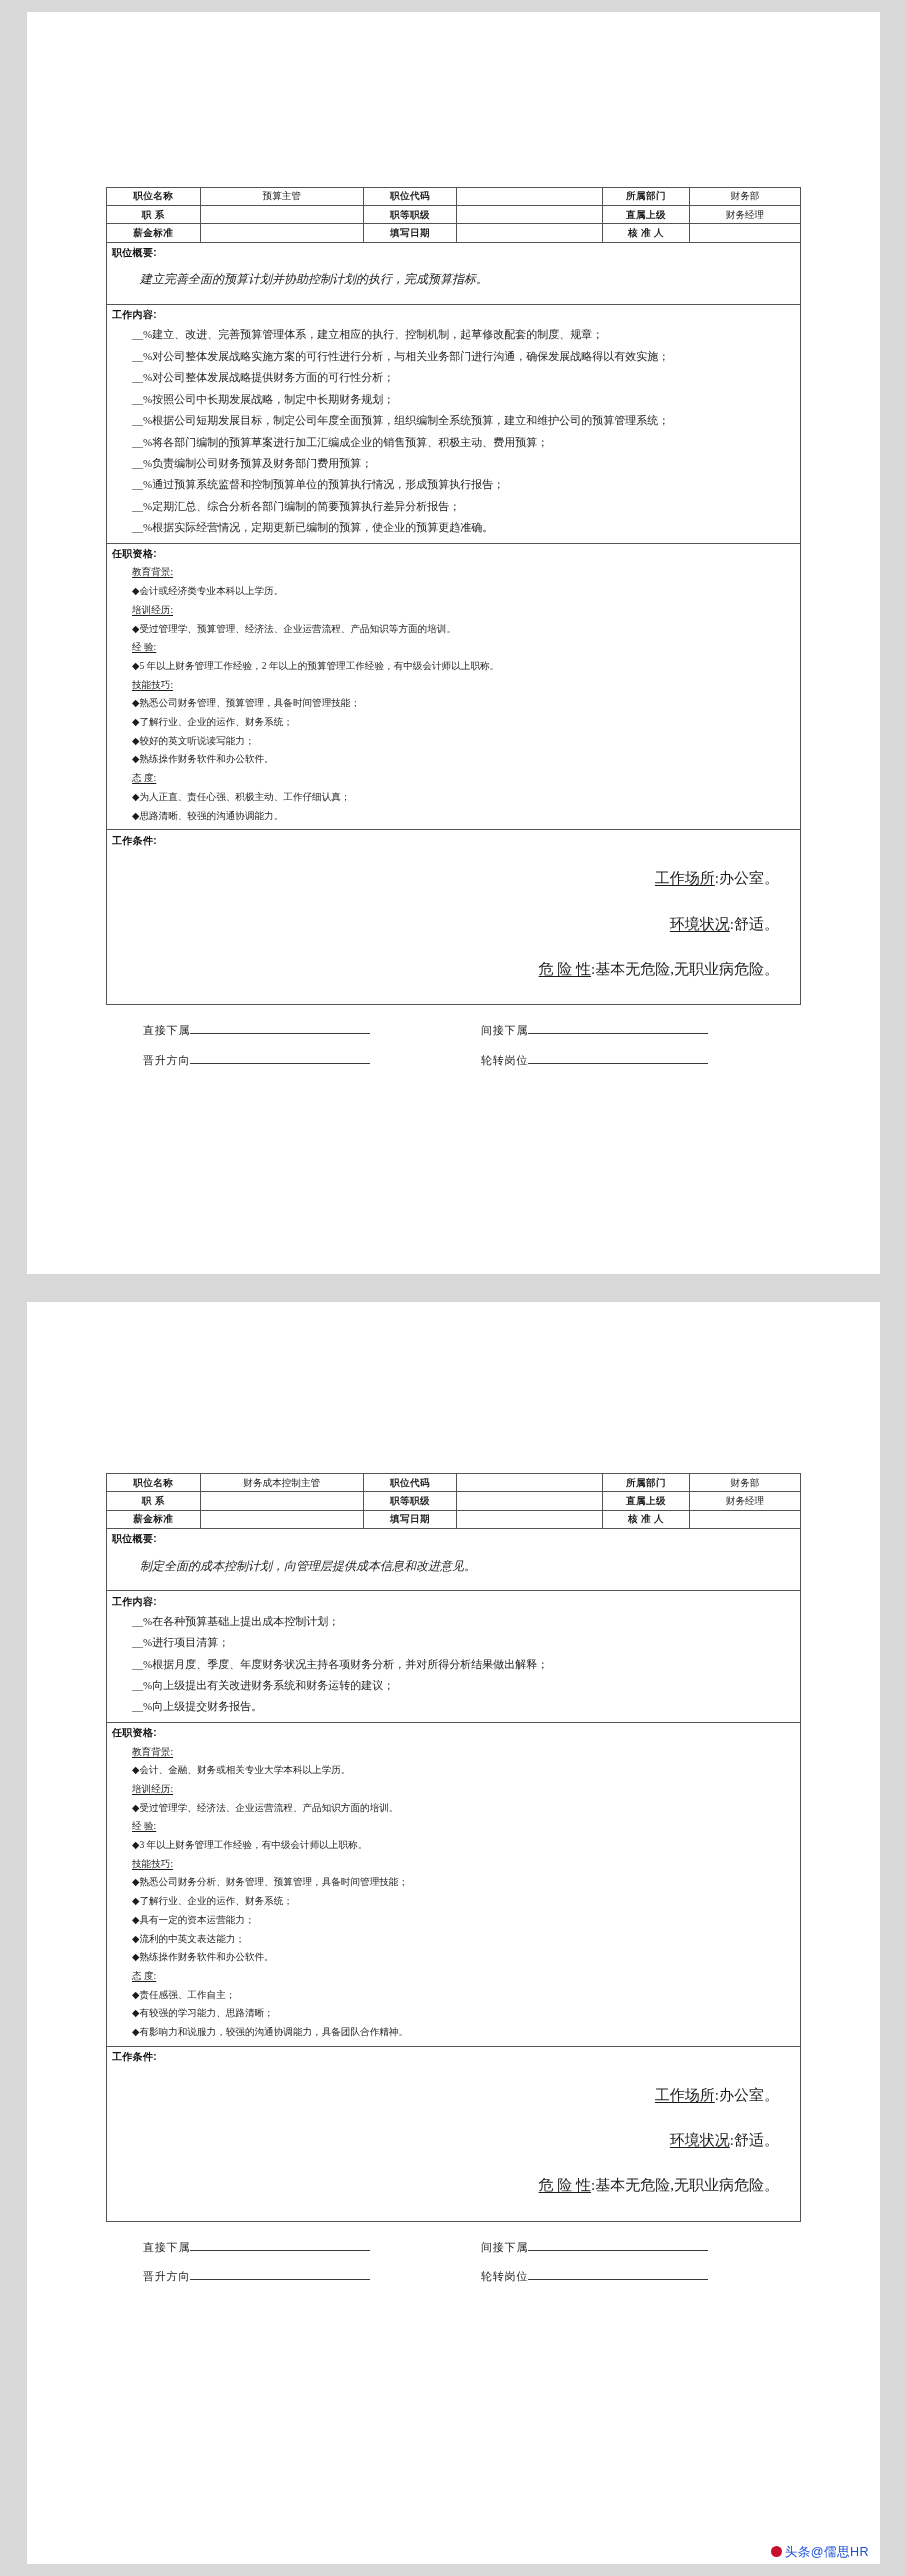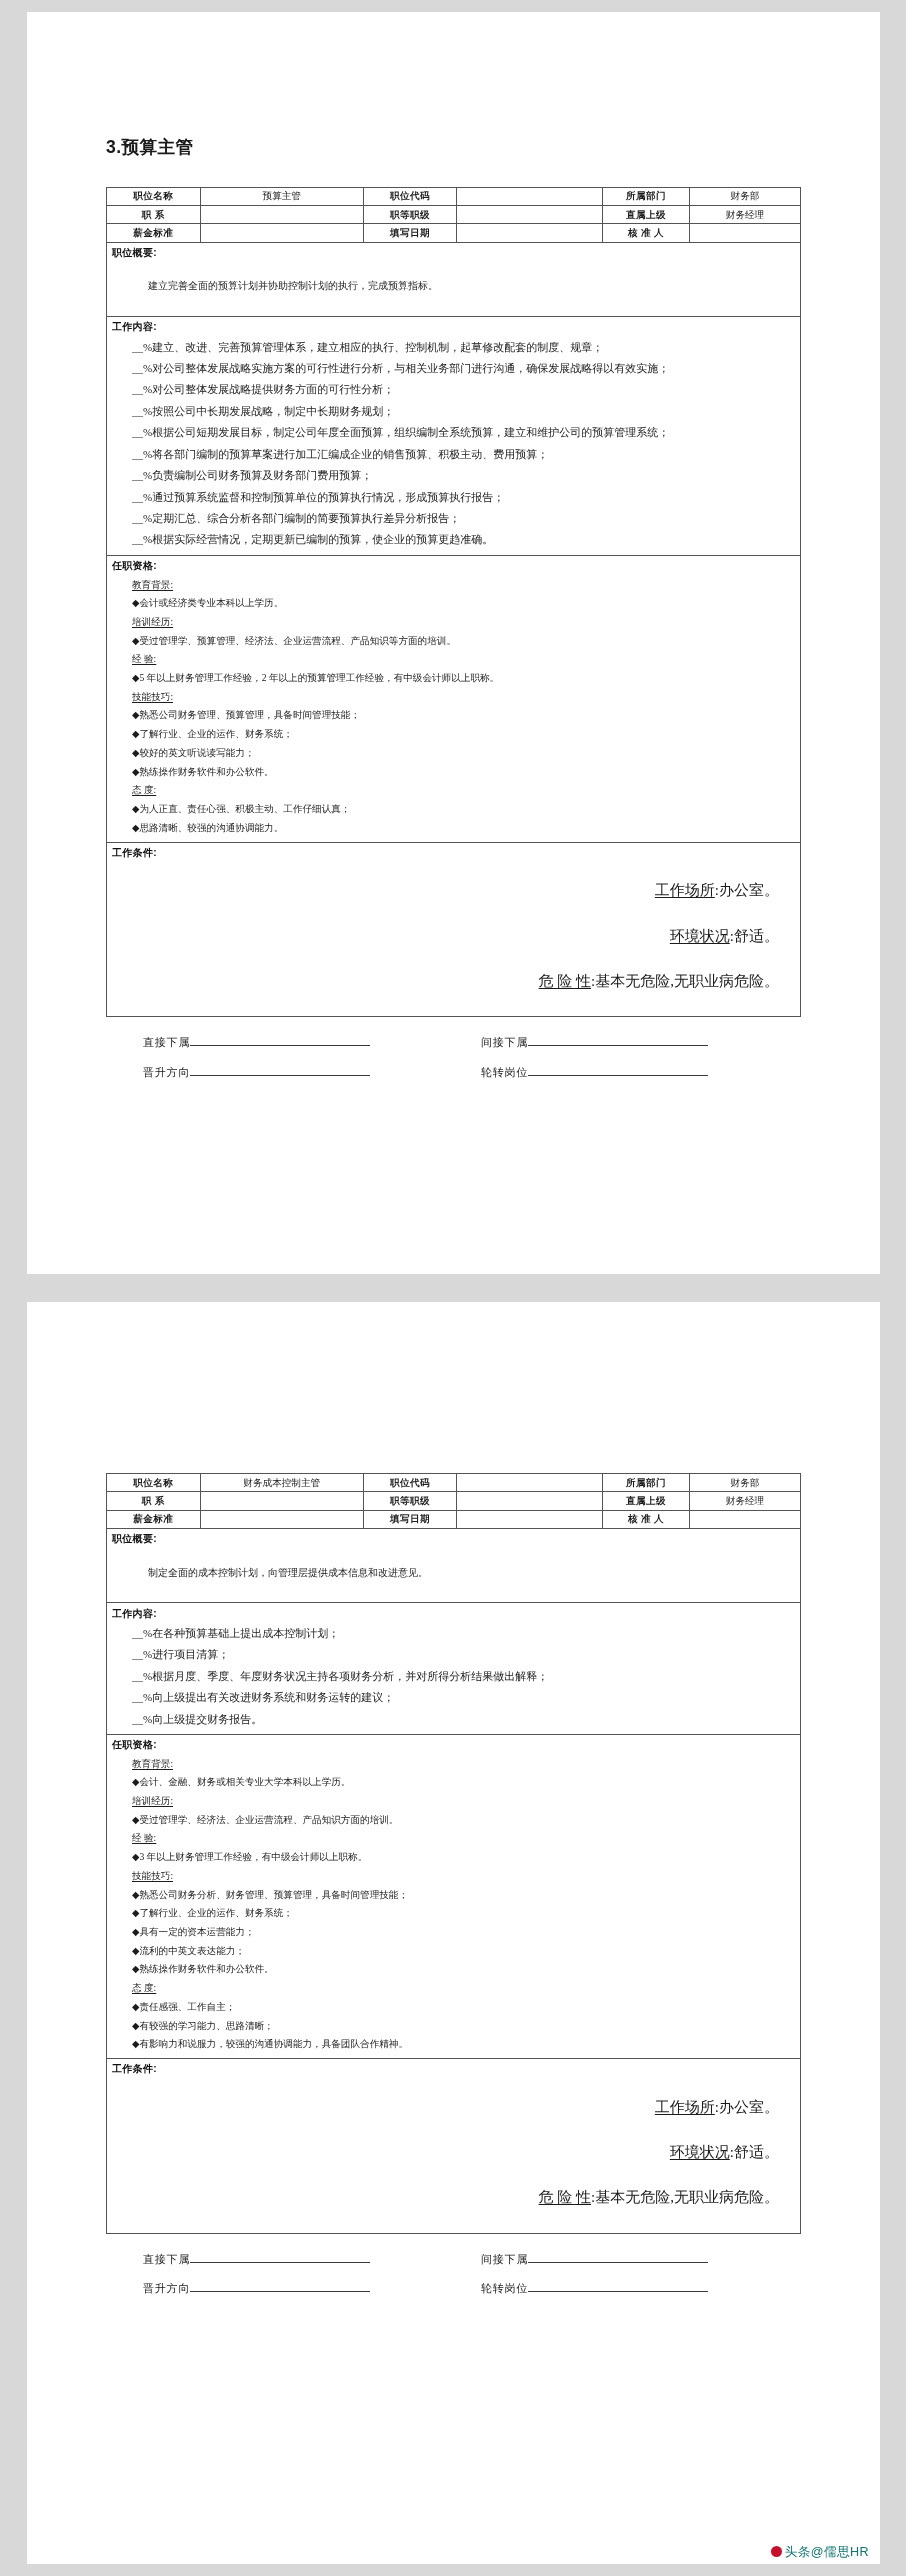--- a/index.html
+++ b/index.html
@@ -76,25 +76,26 @@
   }
   .sect-title {
     font-family: "Liberation Sans", "DejaVu Sans", sans-serif;
     font-weight: bold;
     font-size: 10px;
     color: #111;
     margin: 0.8px 0 1.7px 0;
     letter-spacing: 0.3px;
   }
   .para {
-    font-size: 10px;
+    font-size: 12px;
     line-height: 1.95;
     color: #1c1c1c;
-    margin: 16px;
+    margin: 8px;
     text-indent: 20px;
+    font-style: italic;
   }
   .bullet-pct {
     font-size: 11px;
     line-height: 1.95;
     color: #1c1c1c;
     margin: 0;
     padding-left: 20px;
     text-indent: 0;
   }
   .bullet-pct .mk {
@@ -159,40 +160,37 @@
     border-bottom: 0.8px solid #3a3a3a;
     height: 11px;
   }
 
   .watermark {
     position: absolute;
     right: 37px;
     bottom: 15px;
     font-family: "Liberation Sans", "DejaVu Sans", sans-serif;
     font-size: 12.6px;
-    color: #0f766e;
+    color: #1d4ed8;
     letter-spacing: 0.4px;
   }
   .wm-dot {
     display: inline-block;
     width: 11px;
     height: 11px;
     border-radius: 50%;
     background: #c8102e;
     margin-right: 2.5px;
     vertical-align: -0.8px;
   }
 </style>
 </head>
 <body>
 
 <div class="page" id="page-1">
-  <div class="page-inner" style="top:123px;">
-    <h2 class="doc-title">3.预算主管</h2>
-  </div>
   <div class="page-inner" style="top:175px;">
     <table class="jd">
       <colgroup>
         <col style="width:13.5%">
           <col style="width:23.5%">
           <col style="width:13.5%">
         <col style="width:21%">
           <col style="width:12.5%">
           <col style="width:16%">
       </colgroup>

